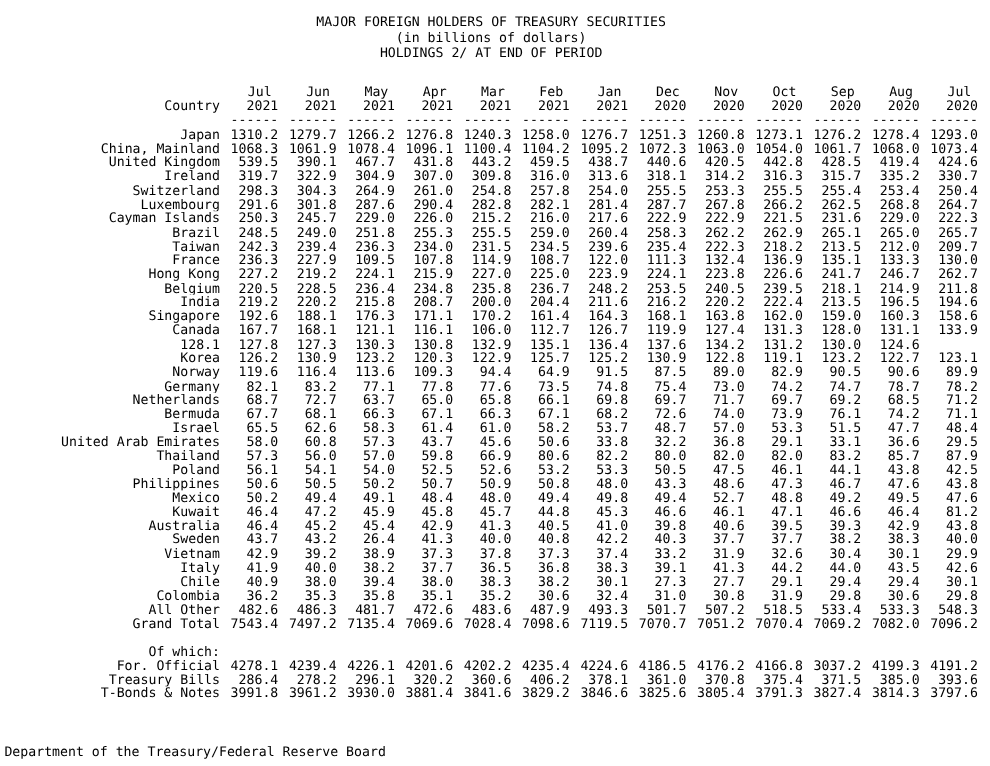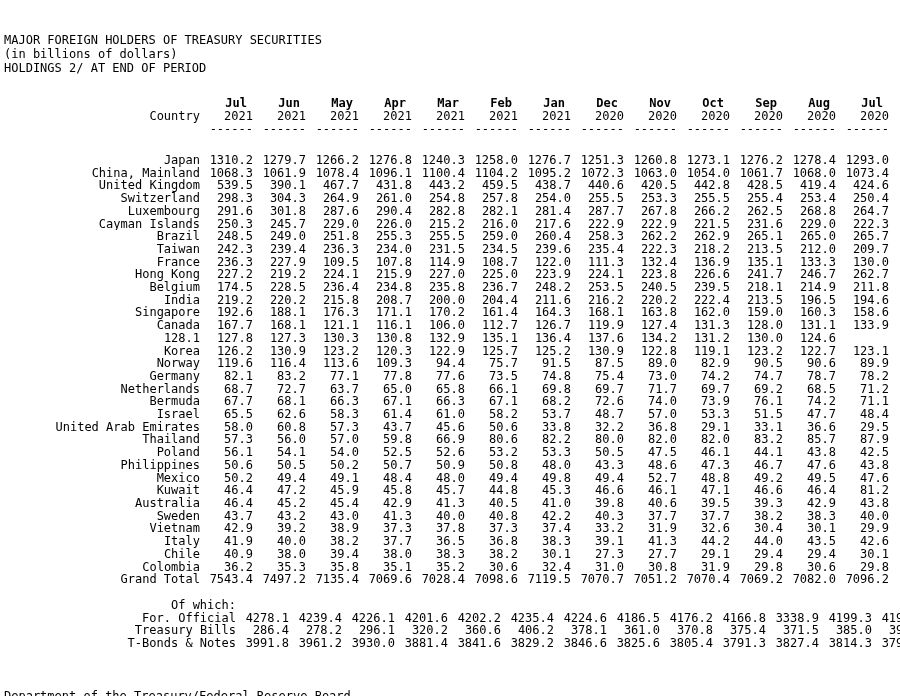--- a/index.html
+++ b/index.html
@@ -2,29 +2,29 @@
 <html><head>
 <meta charset="utf-8">
 <style>
   html, body { margin: 0; padding: 0; background: #ffffff; }
   body {
     width: 900px; height: 696px; overflow: hidden;
     font-family: "DejaVu Sans Mono", "Liberation Mono", monospace;
     font-size: 12px; color: #000000;
   }
   .page { padding: 13px 0 0 4px; }
-  .title-block { width: 885px; text-align: left; line-height: 14px; margin-top: 20px; }
+  .title-block { width: 885px; text-align: center; line-height: 14px; }
   .thead { margin-top: 22px; }
   .trow { display: grid; grid-template-columns: 196px repeat(13, 53px); line-height: 13px; }
   .cell { text-align: right; white-space: pre; overflow: hidden; }
   .cell.country { text-align: right; }
-  .cell.month { padding-right: 6px; font-weight: bold; }
-  .tbody { margin-top: 18px; }
+  .cell.month { padding-right: 6px; }
+  .tbody { }
   .tbody .trow, .ofwhich .trow { line-height: 12.7px; }
-  .ofwhich { margin-top: 13px; margin-left: 36px; }
+  .ofwhich { margin-top: 13px; }
   .footer { margin-top: 14px; line-height: 13px; white-space: pre; }
 </style>
 </head>
 <body>
 
 <div class="page">
 
   <div class="title-block">
     <div>MAJOR FOREIGN HOLDERS OF TREASURY SECURITIES</div>
     <div>(in billions of dollars)</div>
@@ -125,20 +125,36 @@
         <div class="cell num">459.5</div>
         <div class="cell num">438.7</div>
         <div class="cell num">440.6</div>
         <div class="cell num">420.5</div>
         <div class="cell num">442.8</div>
         <div class="cell num">428.5</div>
         <div class="cell num">419.4</div>
         <div class="cell num">424.6</div>
       </div>
       <div class="trow">
+        <div class="cell country">Ireland</div>
+        <div class="cell num">319.7</div>
+        <div class="cell num">322.9</div>
+        <div class="cell num">304.9</div>
+        <div class="cell num">307.0</div>
+        <div class="cell num">309.8</div>
+        <div class="cell num">316.0</div>
+        <div class="cell num">313.6</div>
+        <div class="cell num">318.1</div>
+        <div class="cell num">314.2</div>
+        <div class="cell num">316.3</div>
+        <div class="cell num">315.7</div>
+        <div class="cell num">335.2</div>
+        <div class="cell num">330.7</div>
+      </div>
+      <div class="trow">
         <div class="cell country">Switzerland</div>
         <div class="cell num">298.3</div>
         <div class="cell num">304.3</div>
         <div class="cell num">264.9</div>
         <div class="cell num">261.0</div>
         <div class="cell num">254.8</div>
         <div class="cell num">257.8</div>
         <div class="cell num">254.0</div>
         <div class="cell num">255.5</div>
         <div class="cell num">253.3</div>
@@ -238,21 +254,21 @@
         <div class="cell num">223.9</div>
         <div class="cell num">224.1</div>
         <div class="cell num">223.8</div>
         <div class="cell num">226.6</div>
         <div class="cell num">241.7</div>
         <div class="cell num">246.7</div>
         <div class="cell num">262.7</div>
       </div>
       <div class="trow">
         <div class="cell country">Belgium</div>
-        <div class="cell num">174.5</div>
+        <div class="cell num">220.5</div>
         <div class="cell num">228.5</div>
         <div class="cell num">236.4</div>
         <div class="cell num">234.8</div>
         <div class="cell num">235.8</div>
         <div class="cell num">236.7</div>
         <div class="cell num">248.2</div>
         <div class="cell num">253.5</div>
         <div class="cell num">240.5</div>
         <div class="cell num">239.5</div>
         <div class="cell num">218.1</div>
@@ -338,21 +354,21 @@
         <div class="cell num">122.7</div>
         <div class="cell num">123.1</div>
       </div>
       <div class="trow">
         <div class="cell country">Norway</div>
         <div class="cell num">119.6</div>
         <div class="cell num">116.4</div>
         <div class="cell num">113.6</div>
         <div class="cell num">109.3</div>
         <div class="cell num">94.4</div>
-        <div class="cell num">75.7</div>
+        <div class="cell num">64.9</div>
         <div class="cell num">91.5</div>
         <div class="cell num">87.5</div>
         <div class="cell num">89.0</div>
         <div class="cell num">82.9</div>
         <div class="cell num">90.5</div>
         <div class="cell num">90.6</div>
         <div class="cell num">89.9</div>
       </div>
       <div class="trow">
         <div class="cell country">Germany</div>
@@ -527,21 +543,21 @@
         <div class="cell num">40.6</div>
         <div class="cell num">39.5</div>
         <div class="cell num">39.3</div>
         <div class="cell num">42.9</div>
         <div class="cell num">43.8</div>
       </div>
       <div class="trow">
         <div class="cell country">Sweden</div>
         <div class="cell num">43.7</div>
         <div class="cell num">43.2</div>
-        <div class="cell num">43.0</div>
+        <div class="cell num">26.4</div>
         <div class="cell num">41.3</div>
         <div class="cell num">40.0</div>
         <div class="cell num">40.8</div>
         <div class="cell num">42.2</div>
         <div class="cell num">40.3</div>
         <div class="cell num">37.7</div>
         <div class="cell num">37.7</div>
         <div class="cell num">38.2</div>
         <div class="cell num">38.3</div>
         <div class="cell num">40.0</div>
@@ -602,20 +618,36 @@
         <div class="cell num">35.1</div>
         <div class="cell num">35.2</div>
         <div class="cell num">30.6</div>
         <div class="cell num">32.4</div>
         <div class="cell num">31.0</div>
         <div class="cell num">30.8</div>
         <div class="cell num">31.9</div>
         <div class="cell num">29.8</div>
         <div class="cell num">30.6</div>
         <div class="cell num">29.8</div>
+      </div>
+      <div class="trow">
+        <div class="cell country">All Other</div>
+        <div class="cell num">482.6</div>
+        <div class="cell num">486.3</div>
+        <div class="cell num">481.7</div>
+        <div class="cell num">472.6</div>
+        <div class="cell num">483.6</div>
+        <div class="cell num">487.9</div>
+        <div class="cell num">493.3</div>
+        <div class="cell num">501.7</div>
+        <div class="cell num">507.2</div>
+        <div class="cell num">518.5</div>
+        <div class="cell num">533.4</div>
+        <div class="cell num">533.3</div>
+        <div class="cell num">548.3</div>
       </div>
       <div class="trow">
         <div class="cell country">Grand Total</div>
         <div class="cell num">7543.4</div>
         <div class="cell num">7497.2</div>
         <div class="cell num">7135.4</div>
         <div class="cell num">7069.6</div>
         <div class="cell num">7028.4</div>
         <div class="cell num">7098.6</div>
         <div class="cell num">7119.5</div>
@@ -638,21 +670,21 @@
           <div class="cell num">4278.1</div>
           <div class="cell num">4239.4</div>
           <div class="cell num">4226.1</div>
           <div class="cell num">4201.6</div>
           <div class="cell num">4202.2</div>
           <div class="cell num">4235.4</div>
           <div class="cell num">4224.6</div>
           <div class="cell num">4186.5</div>
           <div class="cell num">4176.2</div>
           <div class="cell num">4166.8</div>
-          <div class="cell num">3338.9</div>
+          <div class="cell num">3037.2</div>
           <div class="cell num">4199.3</div>
           <div class="cell num">4191.2</div>
         </div>
         <div class="trow">
           <div class="cell country">  Treasury Bills</div>
           <div class="cell num">286.4</div>
           <div class="cell num">278.2</div>
           <div class="cell num">296.1</div>
           <div class="cell num">320.2</div>
           <div class="cell num">360.6</div>

